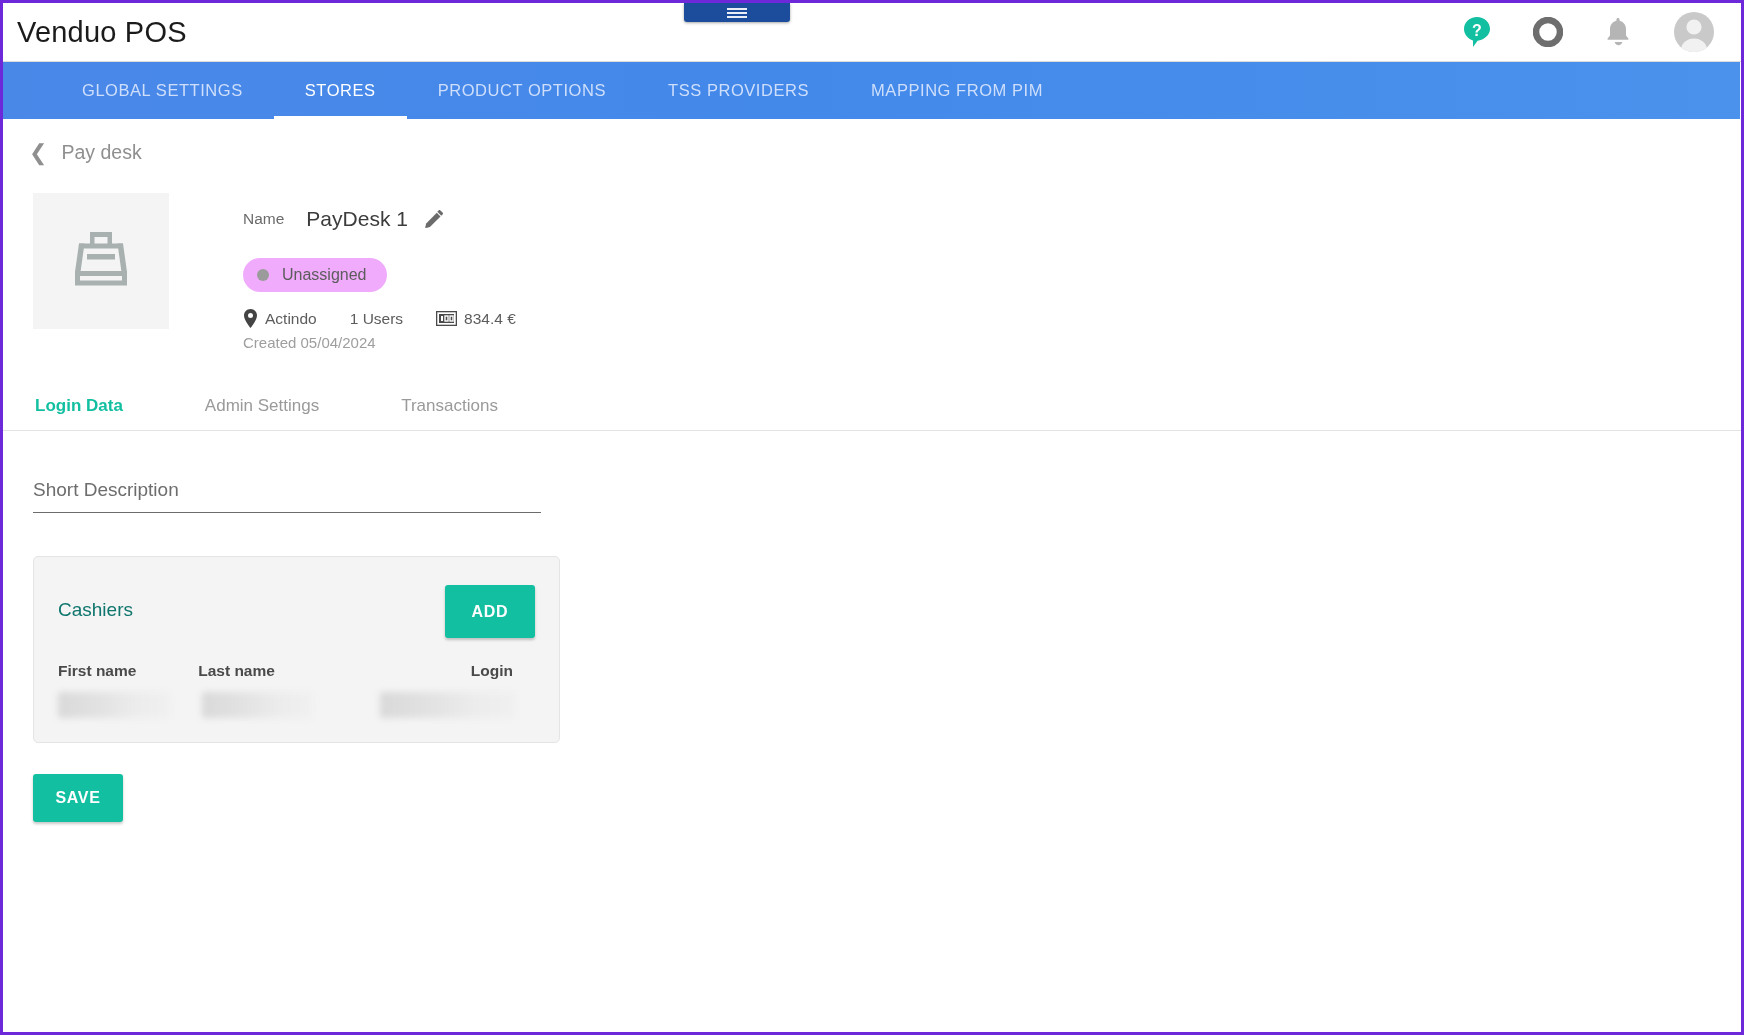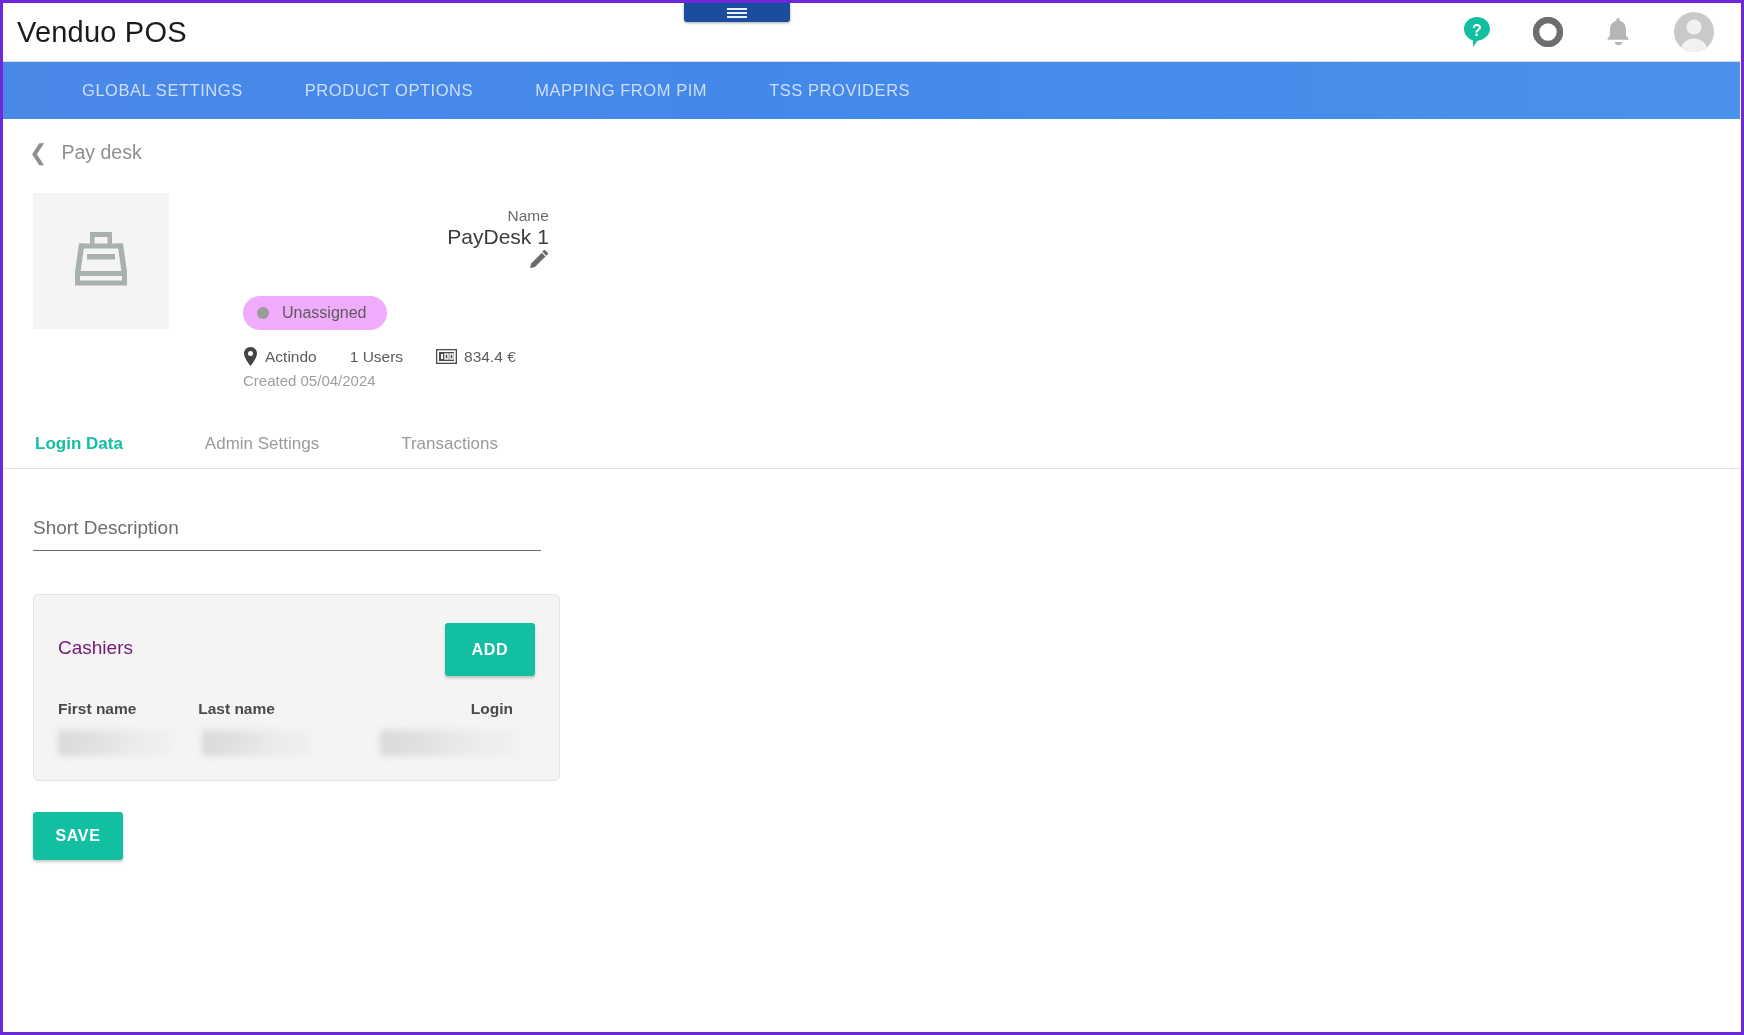--- a/index.html
+++ b/index.html
@@ -107,21 +107,21 @@
 
   .hero { display: flex; margin: 29px 0 0 30px; }
   .hero-thumb {
     width: 136px; height: 136px;
     background: #f4f4f4;
     display: flex; align-items: center; justify-content: center;
     flex: none;
   }
   .hero-info { margin-left: 74px; padding-top: 14px; }
 
-  .name-row { display: flex; align-items: flex-end; flex-direction: column; }
+  .name-row { display: flex; align-items: center; }
   .name-label { font-size: 15.5px; color: #6b6b6b; }
   .name-value { font-size: 21px; color: #3c3c3c; margin-left: 22px; }
   .pencil { margin-left: 16px; cursor: pointer; display: flex; align-items: center; }
 
   .chip {
     display: inline-flex; align-items: center;
     background: #f0abfc;
     border-radius: 17px;
     height: 34px;
     padding: 0 20px 0 14px;
@@ -176,21 +176,21 @@
 
   .card {
     margin-top: 43px;
     width: 527px;
     background: #f4f4f4;
     border: 1px solid #e4e4e4;
     border-radius: 5px;
     padding: 28px 24px 24px 24px;
   }
   .card-head { display: flex; align-items: flex-start; }
-  .card-title { font-size: 19px; color: #701a75; padding-top: 14px; }
+  .card-title { font-size: 19px; color: #0f766e; padding-top: 14px; }
   .btn-add {
     margin-left: auto;
     background: #12bfa0; color: #fff;
     border: 0; border-radius: 3px;
     height: 53px; min-width: 90px;
     padding: 0 20px;
     font-size: 16px; font-weight: 700; letter-spacing: .7px;
     cursor: pointer;
     box-shadow: 0 2px 3px rgba(0,0,0,.22);
     font-family: "Liberation Sans", sans-serif;
@@ -279,28 +279,31 @@
       </span>
 
     </div>
   </div>
 
   <div class="navbar">
     <div class="nav-items">
       <div class="nav-item">
         <span>GLOBAL SETTINGS</span>
       </div>
+      <div class="nav-item active">
+        <span>STORES</span>
+      </div>
       <div class="nav-item">
         <span>PRODUCT OPTIONS</span>
       </div>
       <div class="nav-item">
+        <span>TSS PROVIDERS</span>
+      </div>
+      <div class="nav-item">
         <span>MAPPING FROM PIM</span>
-      </div>
-      <div class="nav-item">
-        <span>TSS PROVIDERS</span>
       </div>
     </div>
   </div>
 
   <div class="content">
 
     <div class="breadcrumb">
       <span class="chev">❮</span>
       <span class="bc-label">Pay desk</span>
     </div>

